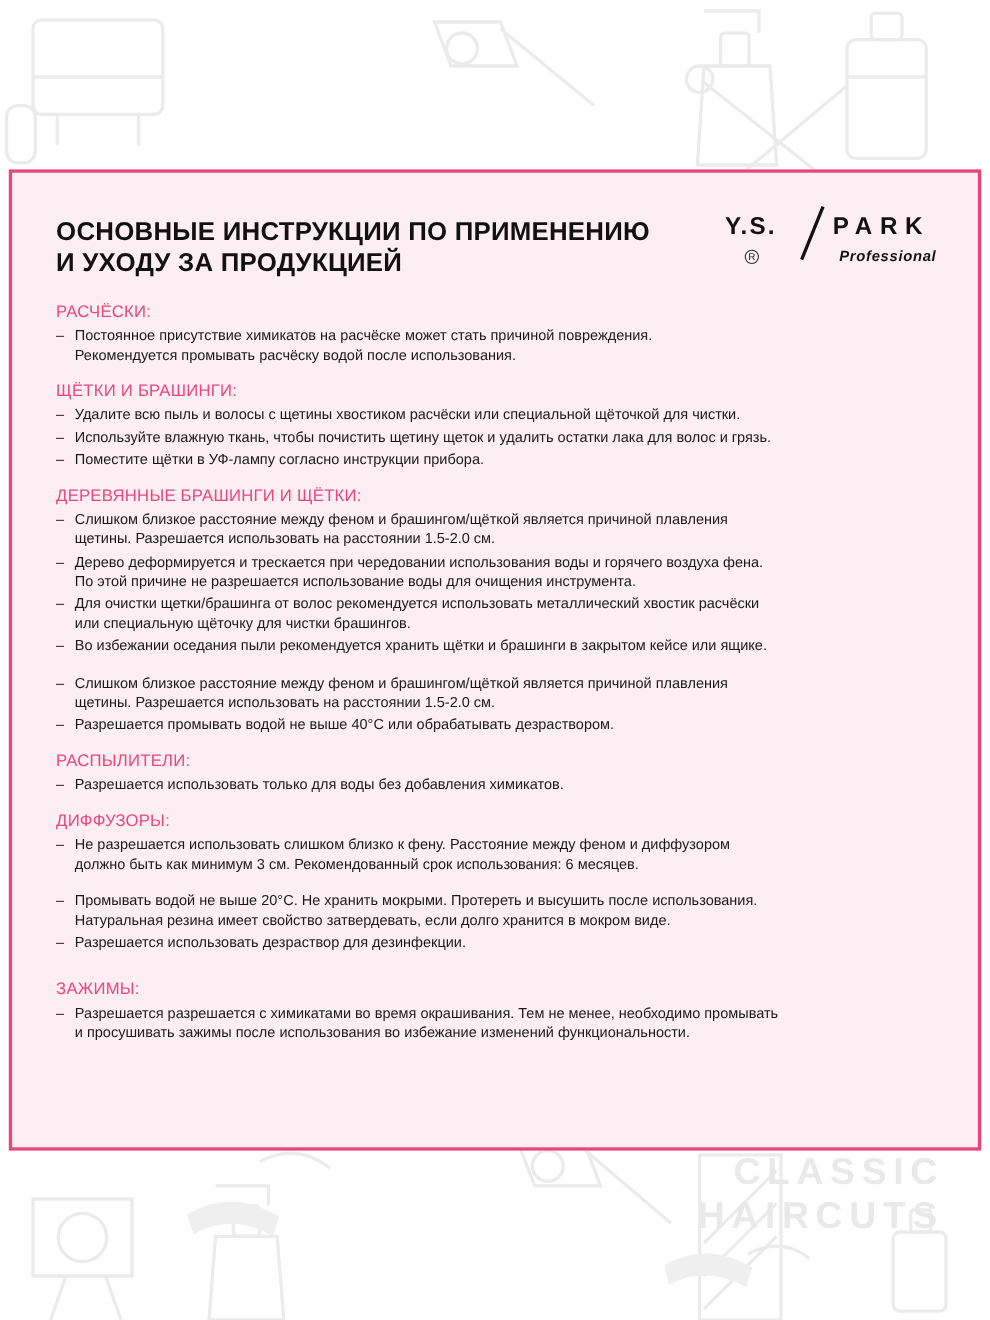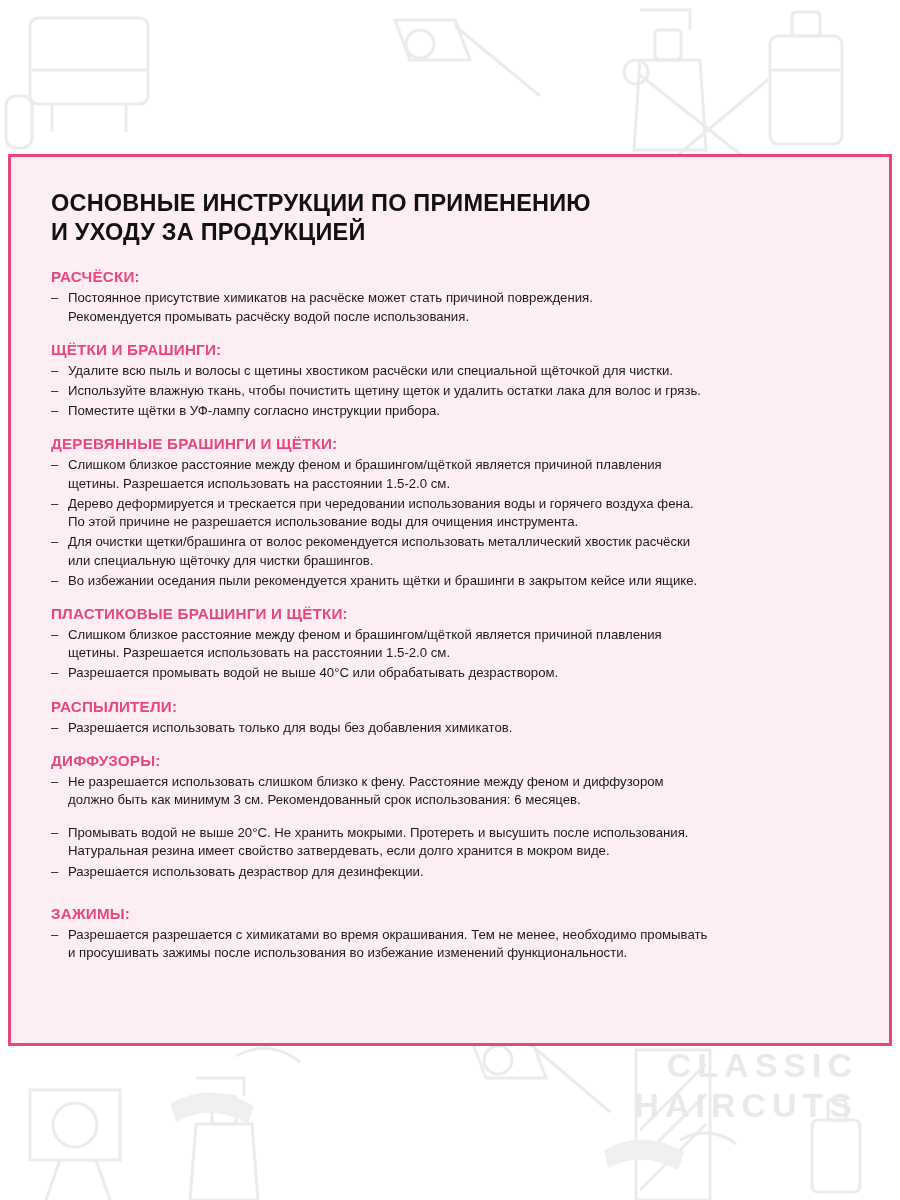--- a/index.html
+++ b/index.html
@@ -131,21 +131,21 @@
     line-height: 11px;
     text-align: center;
   }
 
   
   #sections { margin-top: 22px; }
   .section { margin-bottom: 15px; }
   .section:last-child { margin-bottom: 0; margin-top: 24px; }
   .sec-title {
     color: #e9467f;
-    font-weight: 700;
+    font-weight: 400;
     font-size: 15.2px;
     letter-spacing: 0.2px;
     margin-bottom: 4px;
   }
   .bullets { margin: 0; padding: 0; list-style: none; }
   .bullet {
     display: flex;
     align-items: flex-start;
     font-size: 13.2px;
     line-height: 1.38;
@@ -221,20 +221,27 @@
   <div class="wm-text" id="wm-haircuts">HAIRCUTS</div>
 </div>
 
 <div id="card">
   <div id="card-inner">
 
     <div id="header">
       <div id="doc-title">ОСНОВНЫЕ ИНСТРУКЦИИ ПО ПРИМЕНЕНИЮ
 И УХОДУ ЗА ПРОДУКЦИЕЙ</div>
 
+      <div id="logo">
+        <div id="logo-ys">Y.S.</div>
+        <div id="logo-slash"></div>
+        <div id="logo-park">PARK</div>
+        <div id="logo-pro">Professional</div>
+        <div id="logo-reg">R</div>
+      </div>
     </div>
 
     <div id="sections">
         <div class="section">
           <div class="sec-title">РАСЧЁСКИ:</div>
           <div class="bullets">
             <div class="bullet">
               <span class="dash">–</span>
               <span class="btext">Постоянное присутствие химикатов на расчёске может стать причиной повреждения.
 Рекомендуется промывать расчёску водой после использования.</span>
@@ -276,21 +283,20 @@
               <span class="btext">Для очистки щетки/брашинга от волос рекомендуется использовать металлический хвостик расчёски
 или специальную щёточку для чистки брашингов.</span>
             </div>
             <div class="bullet">
               <span class="dash">–</span>
               <span class="btext">Во избежании оседания пыли рекомендуется хранить щётки и брашинги в закрытом кейсе или ящике.</span>
             </div>
           </div>
         </div>
         <div class="section">
-          <div class="sec-title">ПЛАСТИКОВЫЕ БРАШИНГИ И ЩЁТКИ:</div>
           <div class="bullets">
             <div class="bullet">
               <span class="dash">–</span>
               <span class="btext">Слишком близкое расстояние между феном и брашингом/щёткой является причиной плавления
 щетины. Разрешается использовать на расстоянии 1.5-2.0 см.</span>
             </div>
             <div class="bullet">
               <span class="dash">–</span>
               <span class="btext">Разрешается промывать водой не выше 40°С или обрабатывать дезраствором.</span>
             </div>

